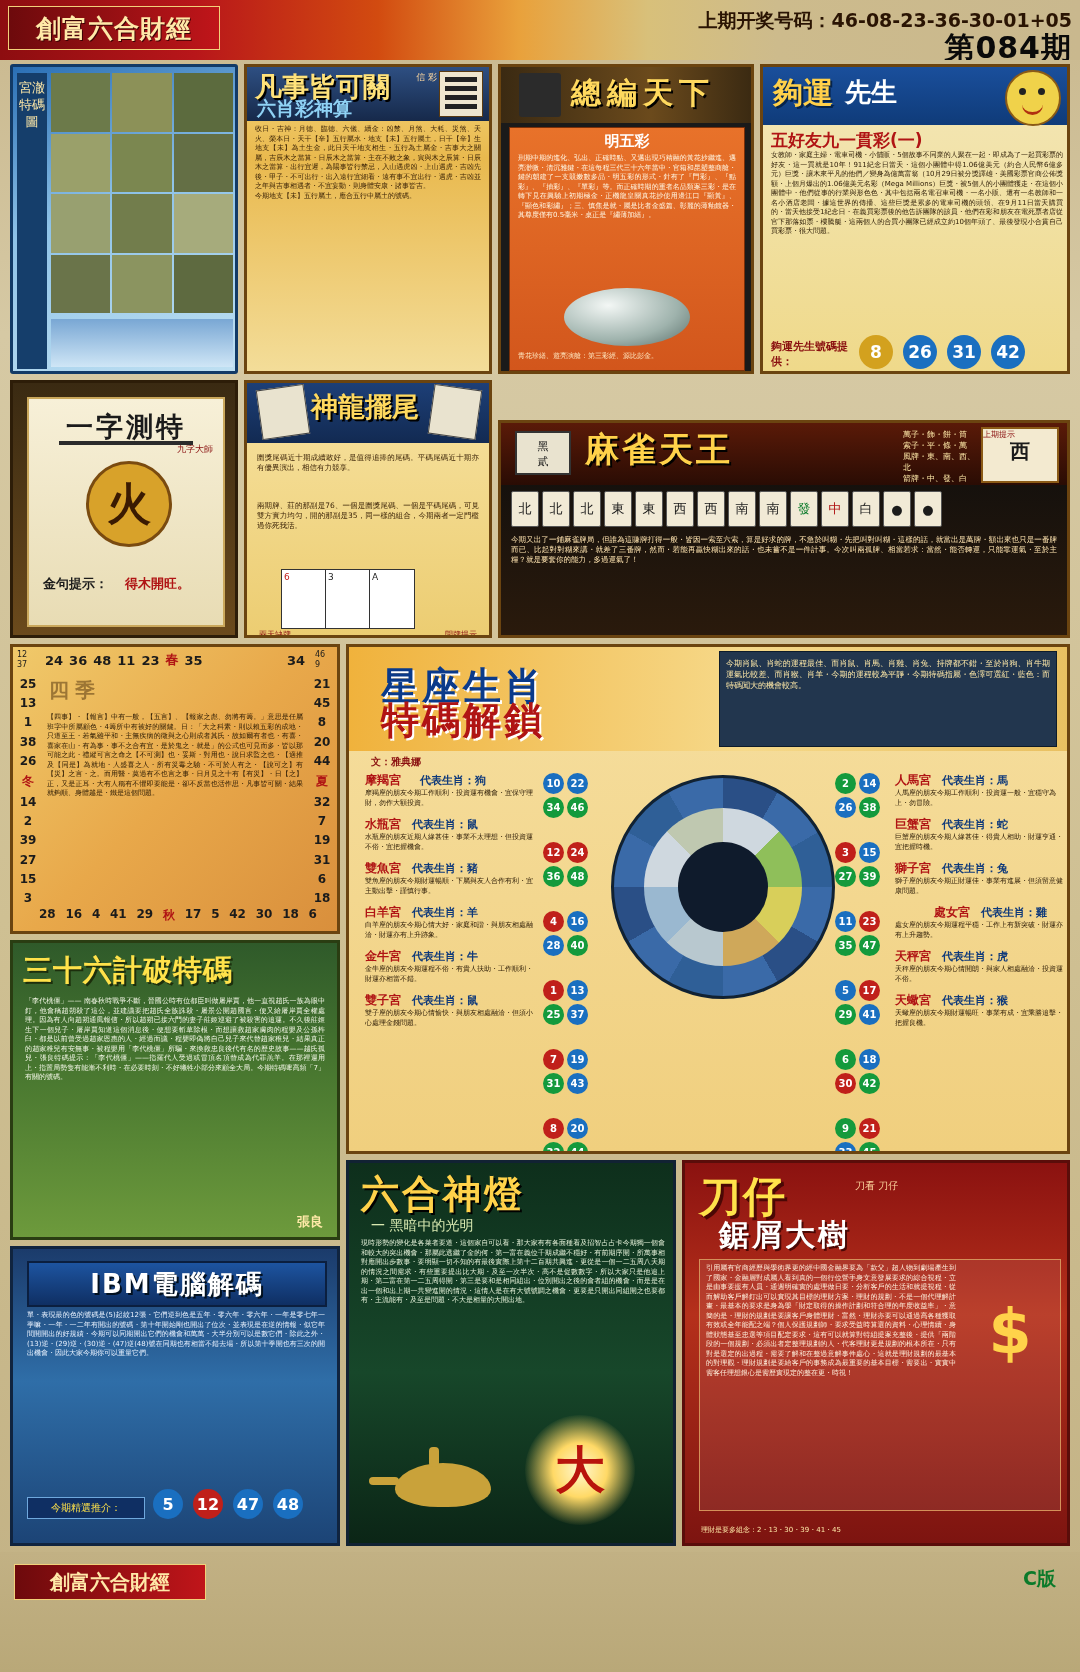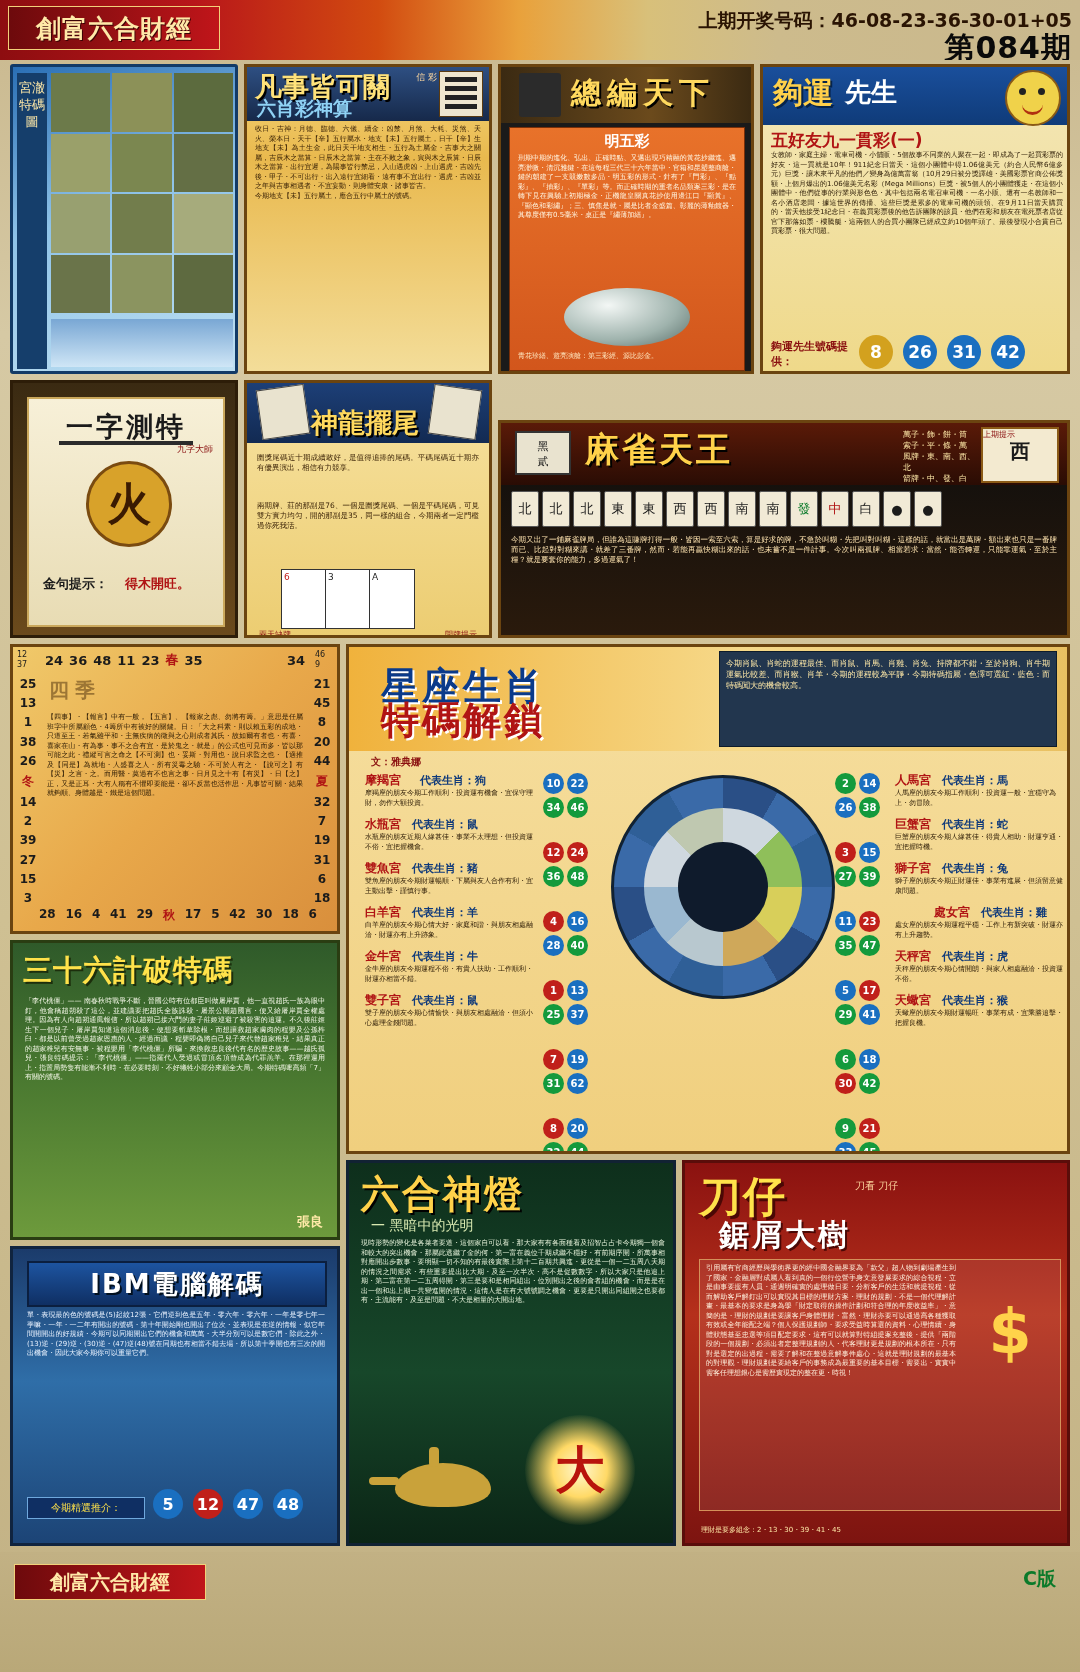--- a/index.html
+++ b/index.html
@@ -174,21 +174,21 @@
       <div style="position:absolute;left:30px;top:42px;width:134px;height:4px;background:#2b2b2b;"></div>
       <div style="position:absolute;left:57px;top:62px;width:80px;height:80px;border-radius:50%;background:#d8a22a;border:3px solid #7a4b10;display:flex;align-items:center;justify-content:center;color:#3a1a02;font-size:44px;font-weight:bold;">火</div>
       <div style="position:absolute;left:14px;top:176px;color:#1b1b1b;font-size:13px;font-weight:bold;">金句提示：</div>
       <div style="position:absolute;left:96px;top:176px;color:#b01414;font-size:13px;font-weight:bold;">得木開旺。</div>
     </div>
   </div>
 
   <div id="p-dragon" class="panel">
     <div style="position:absolute;left:0;top:0;width:242px;height:60px;background:linear-gradient(180deg,#1d3f77,#122a52);">
       <div style="position:absolute;left:12px;top:4px;width:46px;height:48px;background:#e9e3cf;border:1px solid #444;transform:rotate(-8deg);"></div>
-      <div style="position:absolute;left:64px;top:22px;color:#ffd95e;font-size:27px;font-weight:bold;text-shadow:2px 2px 0 #000;">神龍擺尾</div>
+      <div style="position:absolute;left:64px;top:6px;color:#ffd95e;font-size:27px;font-weight:bold;text-shadow:2px 2px 0 #000;">神龍擺尾</div>
       <div style="position:absolute;right:10px;top:4px;width:46px;height:48px;background:#e9e3cf;border:1px solid #444;transform:rotate(8deg);"></div>
     </div>
     <div class="tiny2" style="position:absolute;left:10px;top:70px;width:222px;color:#3a2206;text-align:justify;">圍獎尾碼近十期成續敢好，是值得追捧的尾碼。平碼尾碼近十期亦有優異演出，相信有力競享。</div>
     <div class="tiny2" style="position:absolute;left:10px;top:118px;width:222px;color:#3a2206;text-align:justify;">兩期牌、莊的那副是76、一個是圍獎尾碼、一個是平碼尾碼，可見雙方實力均匀，開的那副是35，同一樣的組合，今期兩者一定門檻過你死我活。</div>
     <div style="position:absolute;left:10px;top:186px;width:222px;height:56px;">
       <div style="position:absolute;left:24px;top:0;width:40px;height:54px;background:#fff;border:1px solid #333;color:#c0201a;font-size:9px;padding:2px;">6</div>
       <div style="position:absolute;left:68px;top:0;width:40px;height:54px;background:#fff;border:1px solid #333;color:#222;font-size:9px;padding:2px;">3</div>
       <div style="position:absolute;left:112px;top:0;width:40px;height:54px;background:#fff;border:1px solid #333;color:#222;font-size:9px;padding:2px;">A</div>
     </div>
     <div style="position:absolute;left:12px;top:246px;color:#8a1010;font-size:8px;">兩天缺牌</div>
@@ -357,21 +357,21 @@
       <div style="display:flex;flex-wrap:wrap;gap:3px;width:58px;">
         <span class="ball" style="width:21px;height:21px;background:#c0201a;font-size:10px;">1</span>
         <span class="ball" style="width:21px;height:21px;background:#1a6fc0;font-size:10px;">13</span>
         <span class="ball" style="width:21px;height:21px;background:#149a3c;font-size:10px;">25</span>
         <span class="ball" style="width:21px;height:21px;background:#1a6fc0;font-size:10px;">37</span>
       </div>
       <div style="display:flex;flex-wrap:wrap;gap:3px;width:58px;">
         <span class="ball" style="width:21px;height:21px;background:#c0201a;font-size:10px;">7</span>
         <span class="ball" style="width:21px;height:21px;background:#1a6fc0;font-size:10px;">19</span>
         <span class="ball" style="width:21px;height:21px;background:#149a3c;font-size:10px;">31</span>
-        <span class="ball" style="width:21px;height:21px;background:#1a6fc0;font-size:10px;">62</span>
+        <span class="ball" style="width:21px;height:21px;background:#1a6fc0;font-size:10px;">43</span>
       </div>
       <div style="display:flex;flex-wrap:wrap;gap:3px;width:58px;">
         <span class="ball" style="width:21px;height:21px;background:#c0201a;font-size:10px;">8</span>
         <span class="ball" style="width:21px;height:21px;background:#1a6fc0;font-size:10px;">20</span>
         <span class="ball" style="width:21px;height:21px;background:#149a3c;font-size:10px;">32</span>
         <span class="ball" style="width:21px;height:21px;background:#149a3c;font-size:10px;">44</span>
       </div>
     </div>
 
     <div style="position:absolute;left:546px;top:122px;width:170px;">

